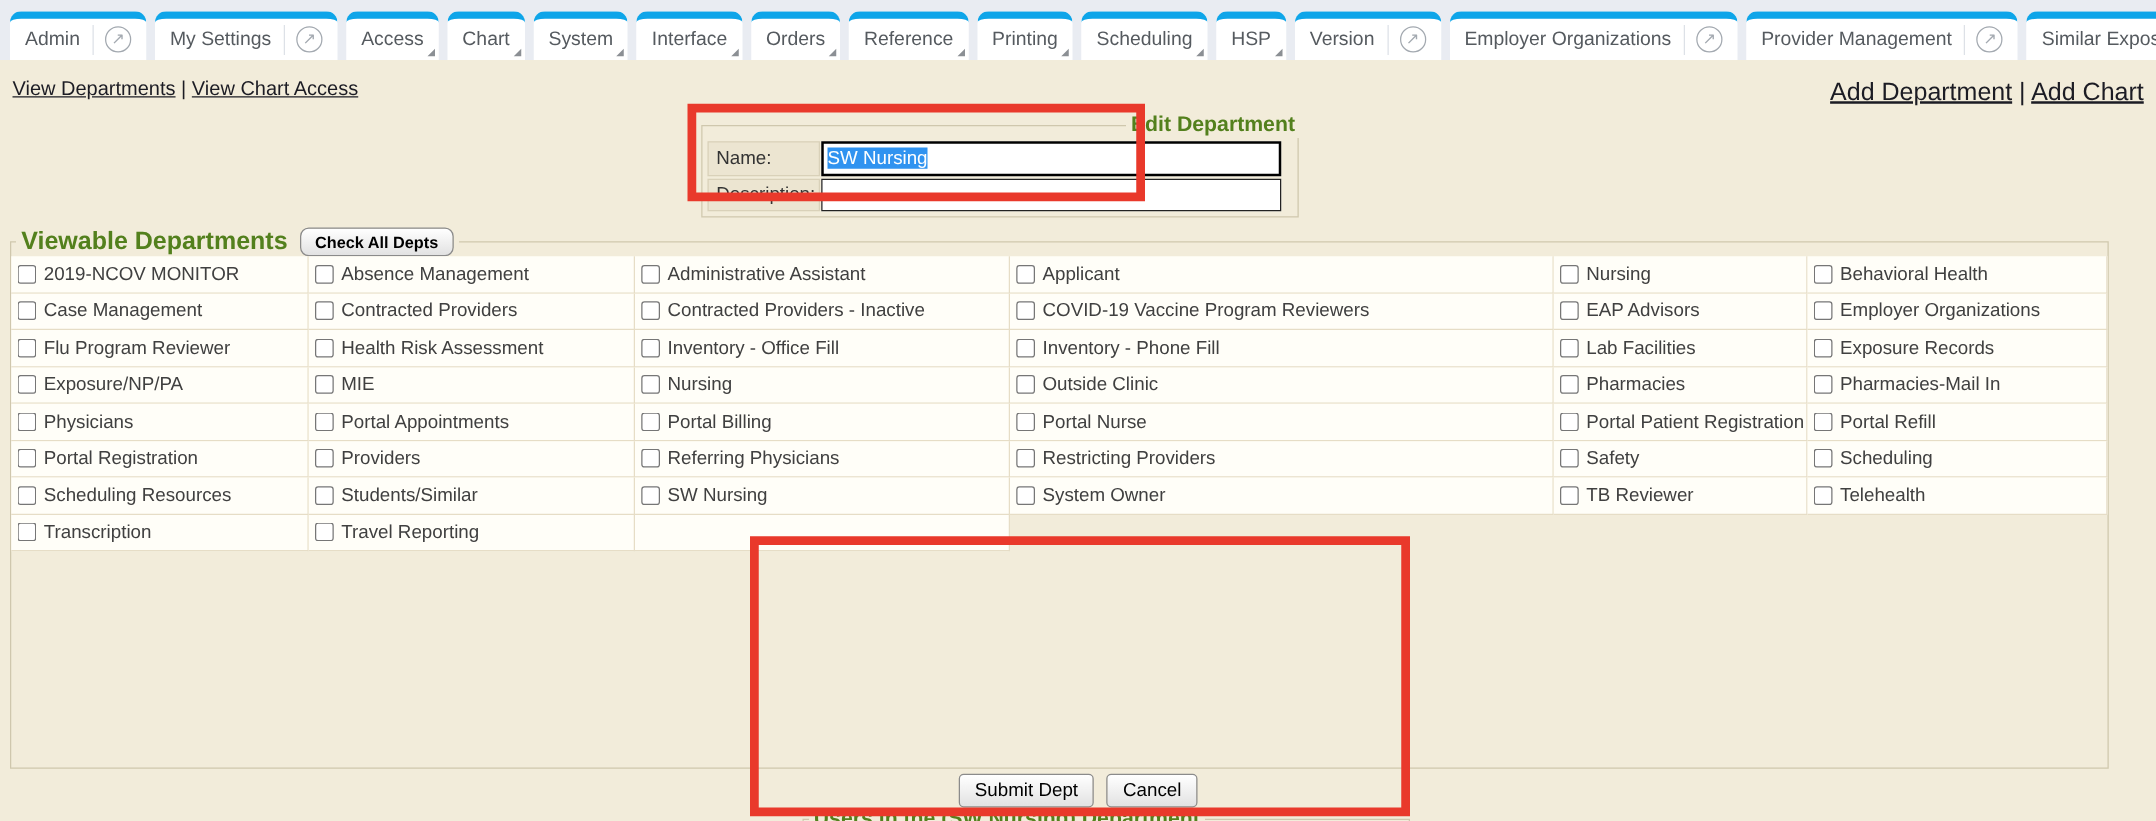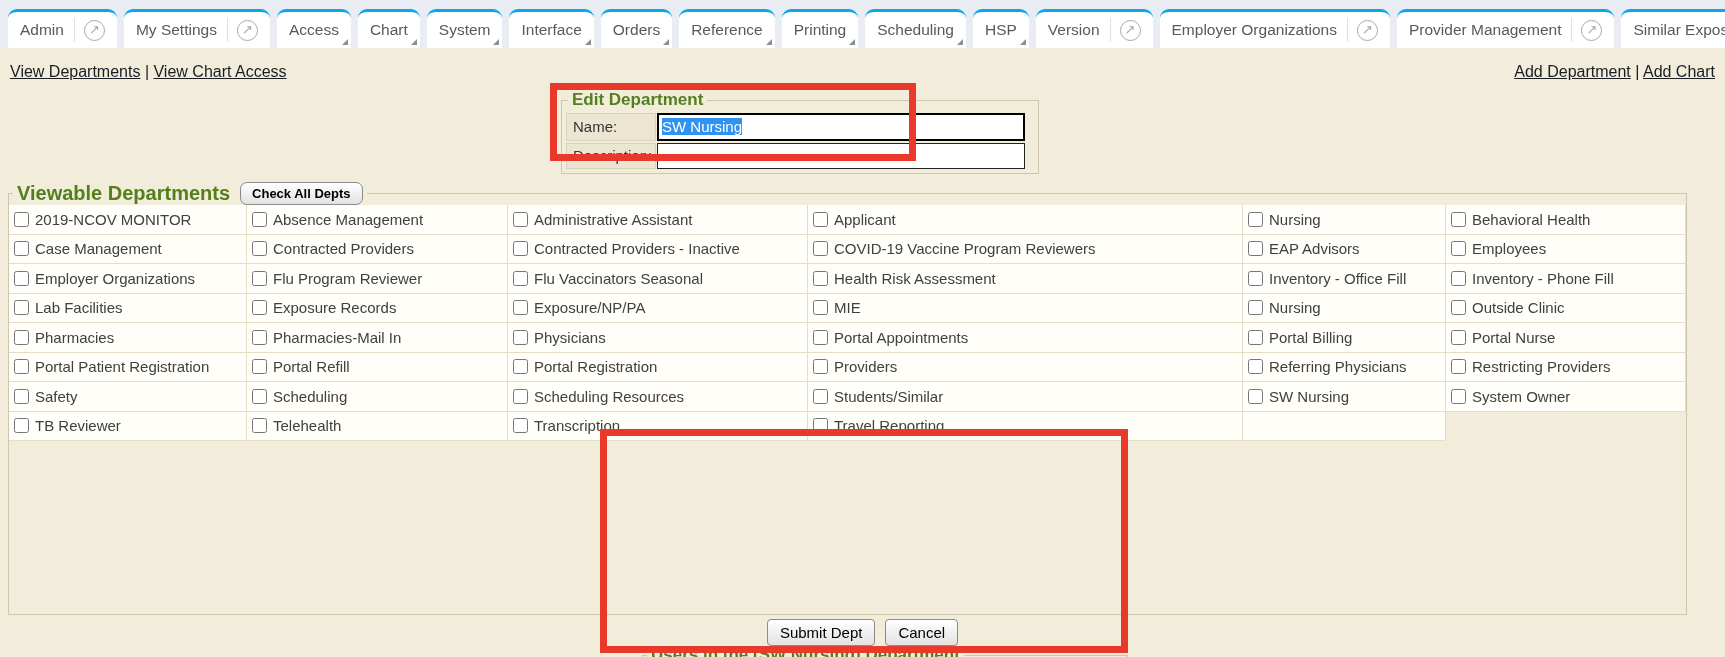--- a/index.html
+++ b/index.html
@@ -13,49 +13,49 @@
   }
 
   
   .navbar {
     position:absolute; left:0; top:0; width:1725px; height:48px;
     background:#e9ecf2; overflow:hidden;
     display:flex; align-items:flex-start; padding-left:8px;
   }
   .tab {
     position:relative; margin-top:9px; margin-right:7px; height:39px;
-    background:#ffffff; border-top:3px solid #0ea5e9;
+    background:#ffffff; border-top:6px solid #0ea5e9;
     border-radius:9px 9px 0 0;
     display:flex; align-items:center; padding:0 12px;
     font-size:15.5px; color:#555a5f; white-space:nowrap; cursor:pointer;
     flex:0 0 auto;
   }
   .tab-divider { width:1px; height:24px; background:#dde1e7; margin-left:10px; }
   .circle-icon {
     width:21px; height:21px; border:1.5px solid #a3a9b0; border-radius:50%;
     color:#a3a9b0; font-size:13px; line-height:18px; text-align:center;
     margin-left:9px; flex:0 0 auto;
   }
   .caret {
     position:absolute; right:3px; bottom:3px; width:0; height:0;
     border-left:6px solid transparent; border-bottom:6px solid #8b8f94;
   }
 
   
   .links-left  { position:absolute; left:10px;  top:63px; font-size:16px; }
-  .links-right { position:absolute; right:10px; top:63px; font-size:16px; }
+  .links-right { position:absolute; right:10px; top:63px; font-size:20px; }
   .link { color:#1c1c24; text-decoration:underline; cursor:pointer; }
   .link-sep { color:#1c1c24; }
 
   
   fieldset { border:1px solid #cfc7ad; }
   legend { color:#53801d; font-weight:bold; padding:0 4px; margin-left:4px; white-space:nowrap; }
 
   .edit-fs { position:absolute; left:561px; top:90px; width:478px; height:84px; padding:1px 2px 4px 2px; }
-  .edit-fs legend { font-size:17px; }
+  .edit-fs legend { font-size:17px;text-align:right; }
   .ed-row { display:flex; margin:2px 0 0 2px; }
   .ed-label {
     width:90px; background:#ece5d1; border:1px solid #d9d1b9;
     font-size:15px; color:#333; padding:4px 0 0 6px; height:28px;
   }
   .name-box {
     width:368px; height:28px; background:#fff; border:2px solid #000;
     font-size:15px; padding:3px 2px 0 3px; margin-left:1px;
   }
   .name-box .sel { background:#3093f0; color:#fff; }
@@ -237,33 +237,25 @@
       <div class="dept-cell">
         <input type="checkbox" style="">
         <span>COVID-19 Vaccine Program Reviewers</span>
       </div>
       <div class="dept-cell">
         <input type="checkbox" style="">
         <span>EAP Advisors</span>
       </div>
       <div class="dept-cell">
         <input type="checkbox" style="">
-        <span>Employees</span>
-      </div>
-      <div class="dept-cell">
-        <input type="checkbox" style="">
         <span>Employer Organizations</span>
       </div>
       <div class="dept-cell">
         <input type="checkbox" style="">
         <span>Flu Program Reviewer</span>
-      </div>
-      <div class="dept-cell">
-        <input type="checkbox" style="">
-        <span>Flu Vaccinators Seasonal</span>
       </div>
       <div class="dept-cell">
         <input type="checkbox" style="">
         <span>Health Risk Assessment</span>
       </div>
       <div class="dept-cell">
         <input type="checkbox" style="">
         <span>Inventory - Office Fill</span>
       </div>
       <div class="dept-cell">

